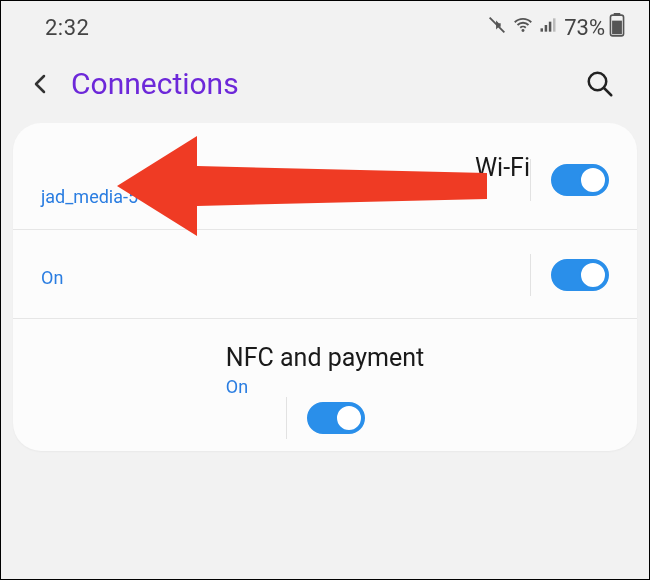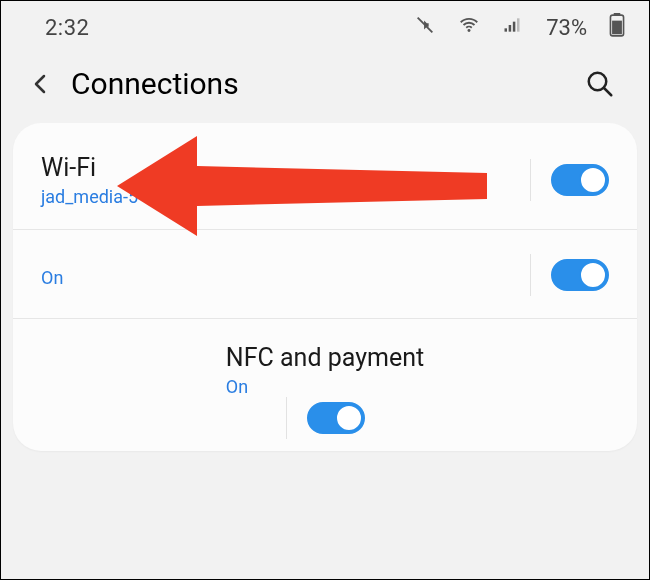--- a/index.html
+++ b/index.html
@@ -13,31 +13,31 @@
   }
   .status-bar {
     display: flex;
     justify-content: space-between;
     align-items: center;
     padding: 12px 24px 6px 44px;
     font-size: 22px;
     color: #444;
   }
   .status-left { font-weight: 400; letter-spacing: 0.5px; }
-  .status-right { display: flex; align-items: center; gap: 22px; }
+  .status-right { display: flex; align-items: center; gap: 4px; }
   .status-right .pct { font-size: 22px; margin-left: 2px; }
   .app-bar {
     display: flex;
     align-items: center;
     padding: 18px 28px 22px 28px;
   }
   .back-chevron { display: inline-flex; }
   .app-title {
     font-size: 30px;
-    color: #000000;
+    color: #6d28d9;
     margin-left: 18px;
     font-weight: 400;
   }
   .spacer { flex: 1; }
   .search-icn { display: inline-flex; margin-right: 6px; }
 
   .card {
     background: #fcfcfc;
     margin: 0 12px;
     border-radius: 28px;
@@ -51,20 +51,21 @@
     border-bottom: 1px solid #e6e6e6;
     min-height: 88px;
   }
   .row:last-child { border-bottom: none; padding-bottom: 12px; flex-direction: column; }
   .row:first-child { padding-top: 26px; }
   .row-text { flex: 1; }
   .row-title {
     font-size: 25px;
     color: #1a1a1a;
     font-weight: 400;
+    text-align: right;
   }
   .row-sub {
     font-size: 18px;
     color: #2a7de1;
     margin-top: 4px;
   }
   .toggle-wrap {
     display: flex;
     align-items: center;
     height: 100%;

